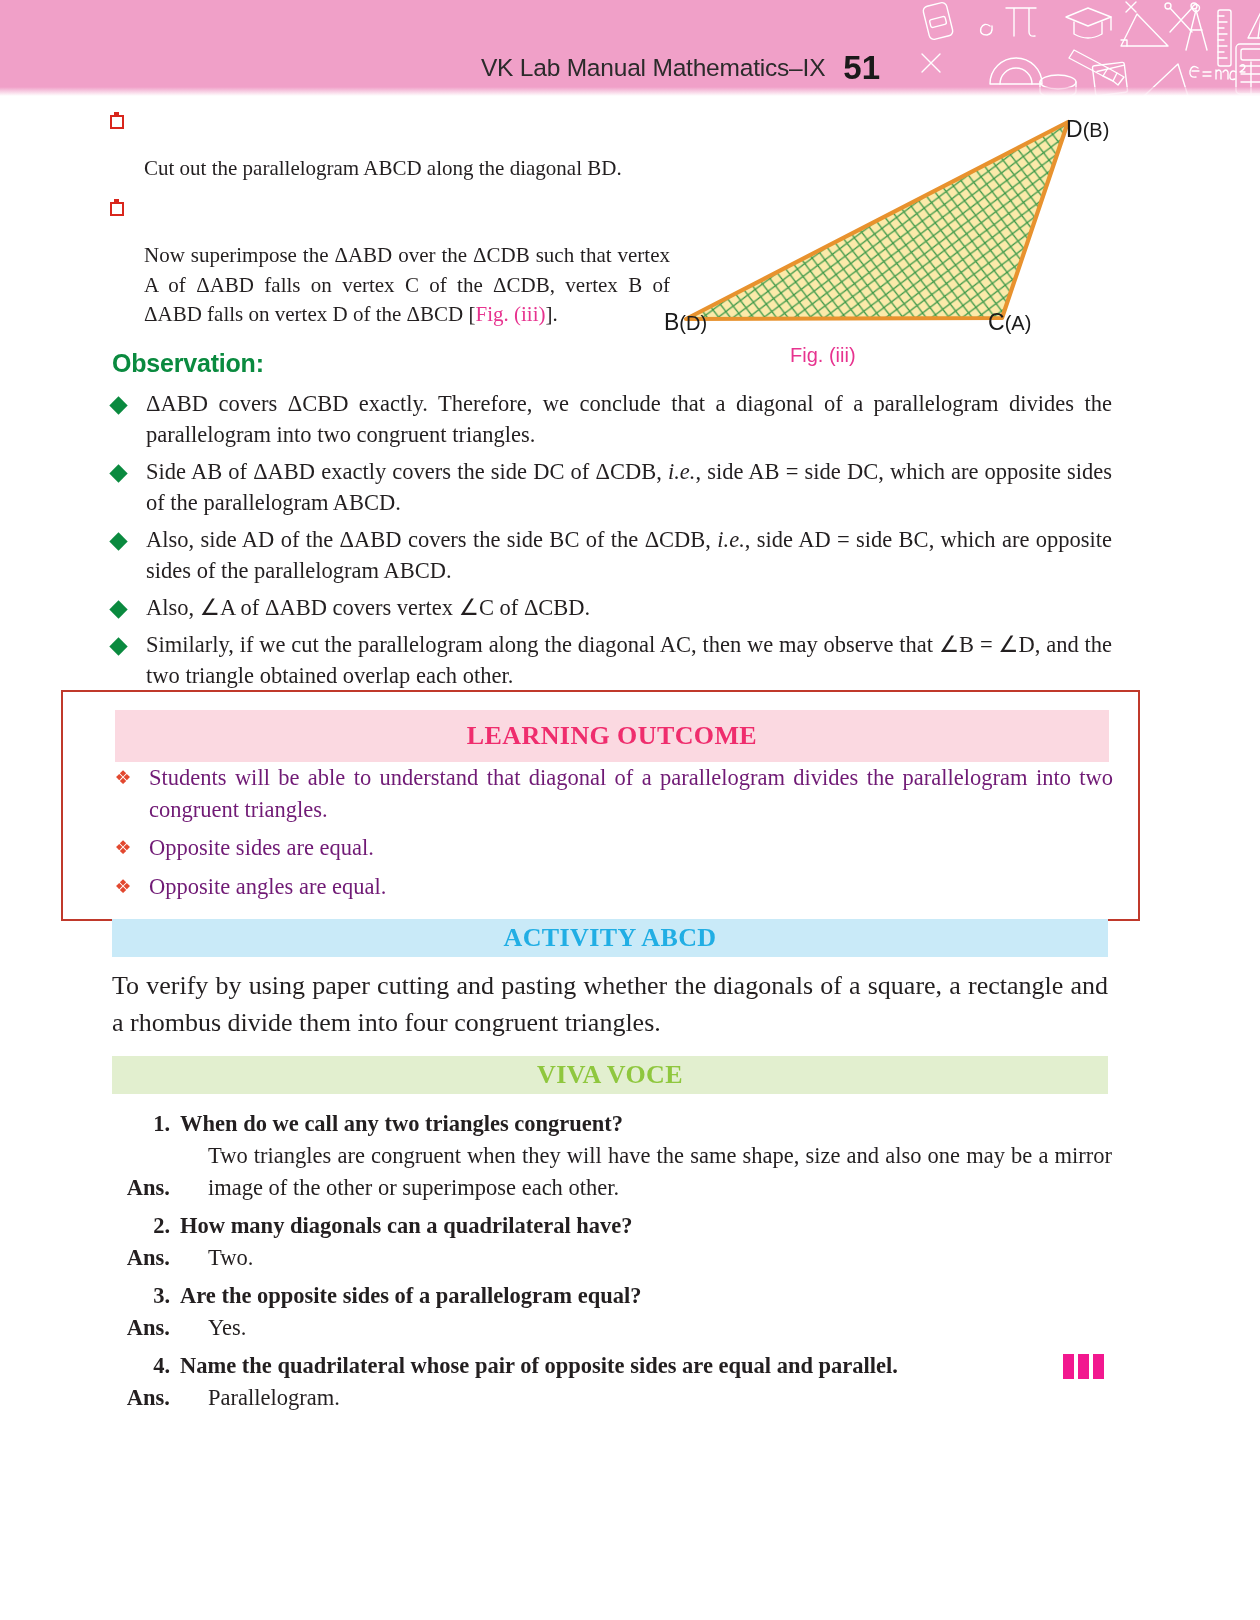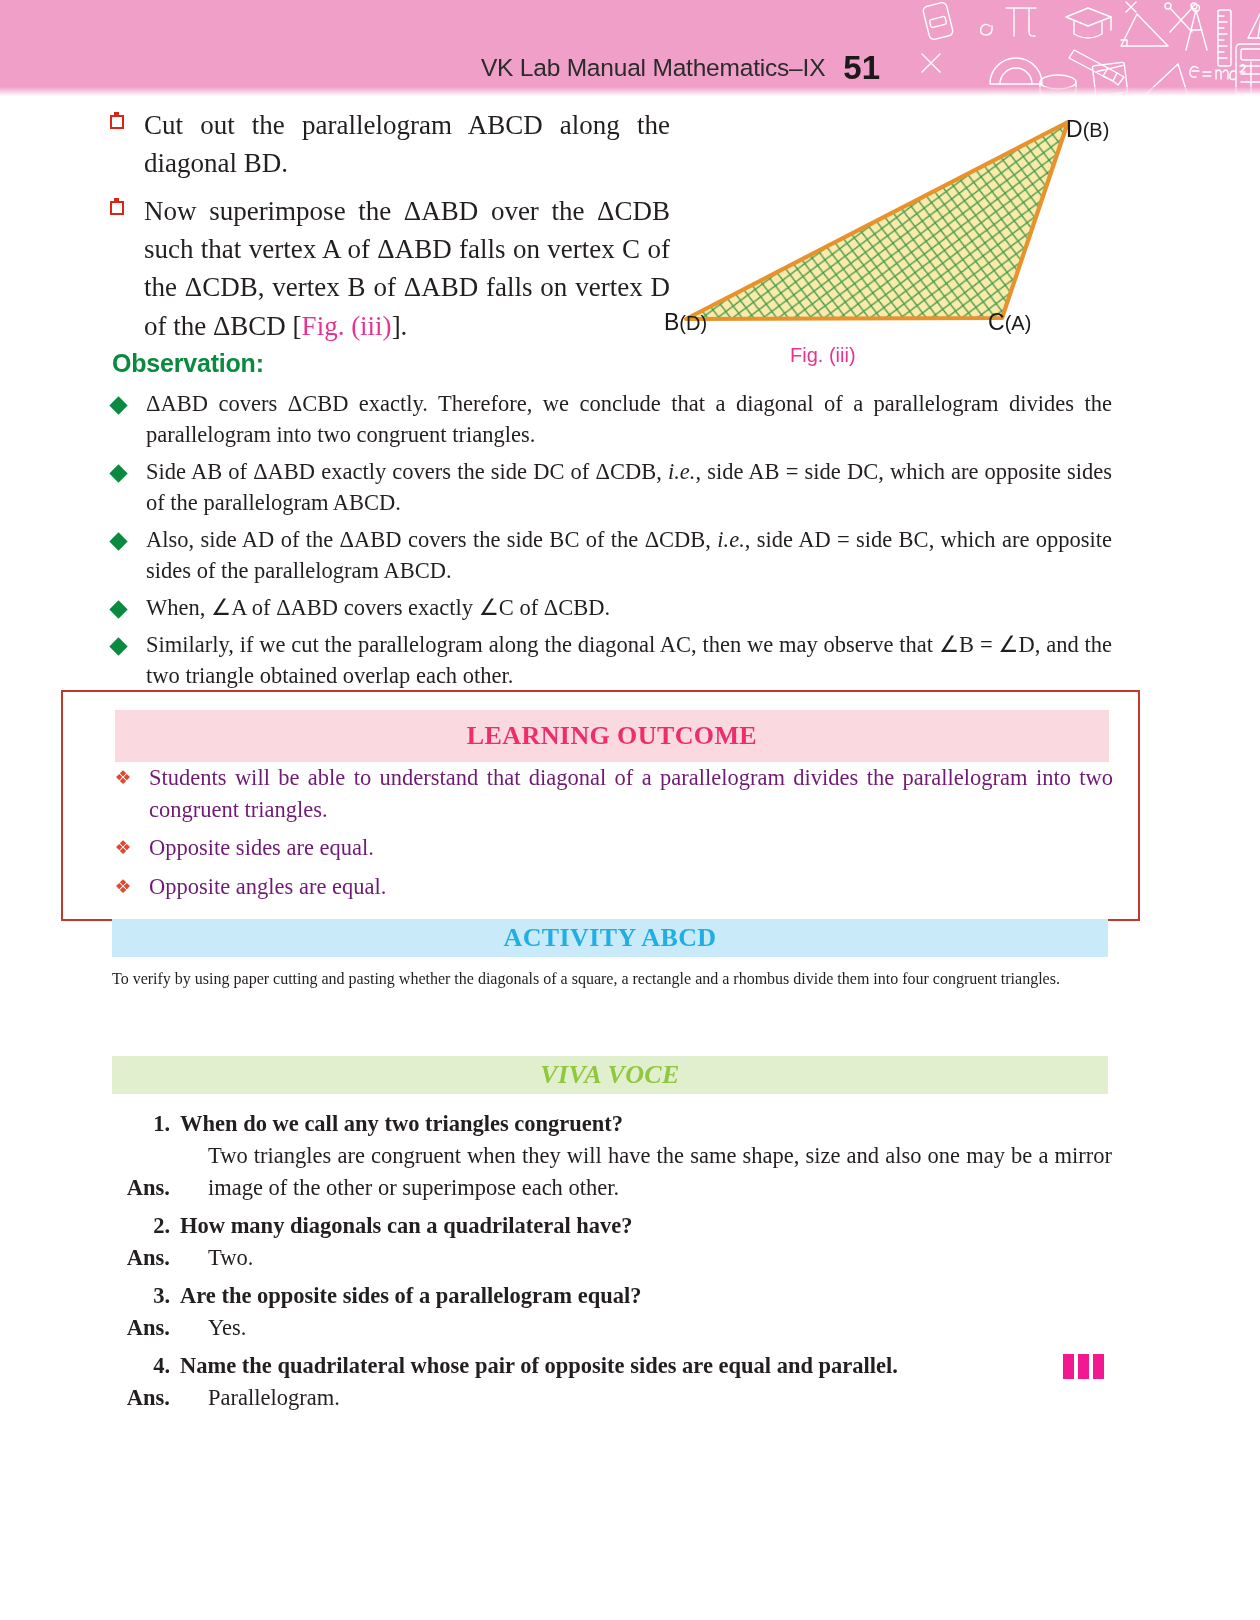--- a/index.html
+++ b/index.html
@@ -99,24 +99,25 @@
     position: relative;
   }
   .step-bullet::after {
     content: "";
     position: absolute;
     left: 2px; top: -5px;
     width: 5px; height: 4px;
     background: #d9261c;
   }
   .step-text {
-    font-size: 27px;
+    font-size: 21px;
     line-height: 1.42;
     text-align: justify;
     color: #231f20;
+    margin-top: 48px;
   }
   .pinkref { color: #e7338f; }
 
   
   .figure-wrap {
     position: absolute;
     left: 650px;
     top: 8px;
     width: 470px;
     height: 270px;
@@ -255,38 +256,37 @@
     font-weight: bold;
     font-size: 26px;
     color: #21aee4;
     letter-spacing: 0.4px;
   }
   .activity-para {
     position: absolute;
     left: 112px;
     top: 872px;
     width: 996px;
-    font-size: 16px;
+    font-size: 26px;
     line-height: 1.42;
     text-align: justify;
     color: #231f20;
   }
 
   
   .viva-banner {
     position: absolute;
     left: 112px;
     top: 960px;
     width: 996px;
     height: 38px;
     background: #e2efcf;
     display: flex;
     align-items: center;
     justify-content: center;
-    font-style: italic;
   }
   .viva-banner-text {
     font-family: "Liberation Serif", serif;
     font-weight: bold;
     font-size: 26px;
     color: #8fc73e;
     letter-spacing: 0.4px;
   }
   .qa-list {
     position: absolute;
@@ -504,21 +504,21 @@
     <div class="obs-item">
       <span class="diamond-green"></span>
       <span class="obs-text"><span>Side AB of ΔABD exactly covers the side DC of ΔCDB, </span><i>i.e.</i><span>, side AB = side DC, which are opposite sides of the parallelogram ABCD.</span></span>
     </div>
     <div class="obs-item">
       <span class="diamond-green"></span>
       <span class="obs-text"><span>Also, side AD of the ΔABD covers the side BC of the ΔCDB, </span><i>i.e.</i><span>, side AD = side BC, which are opposite sides of the parallelogram ABCD.</span></span>
     </div>
     <div class="obs-item">
       <span class="diamond-green"></span>
-      <span class="obs-text"><span>When, ∠A of ΔABD covers exactly ∠C of ΔCBD.</span></span>
+      <span class="obs-text"><span>Also, ∠A of ΔABD covers vertex ∠C of ΔCBD.</span></span>
     </div>
     <div class="obs-item">
       <span class="diamond-green"></span>
       <span class="obs-text"><span>Similarly, if we cut the parallelogram along the diagonal AC, then we may observe that ∠B = ∠D, and the two triangle obtained overlap each other.</span></span>
     </div>
   </div>
 
   <div class="lo-box">
     <div class="lo-banner">
       <span class="lo-banner-text">LEARNING OUTCOME</span>

